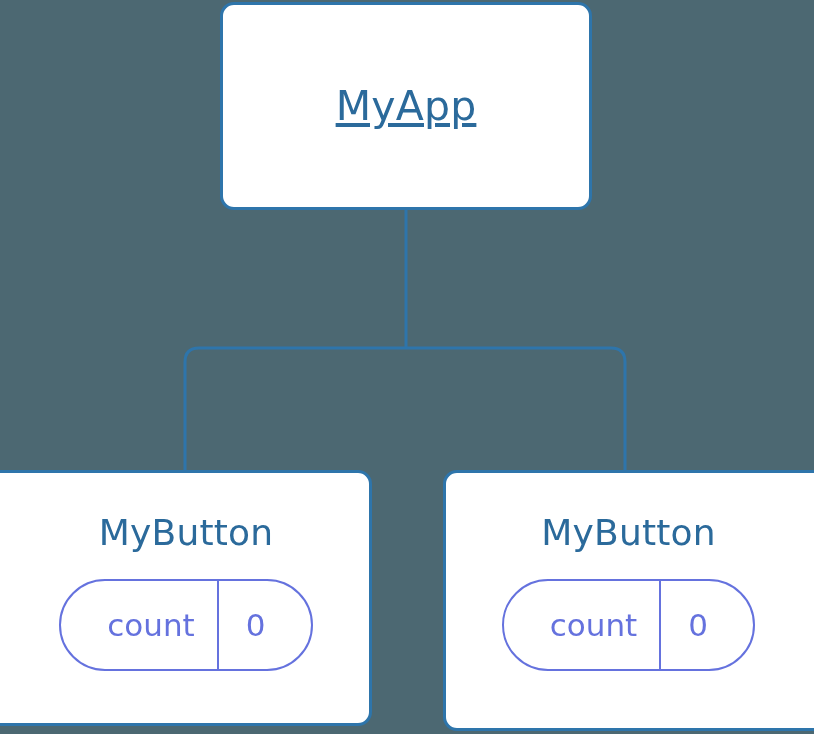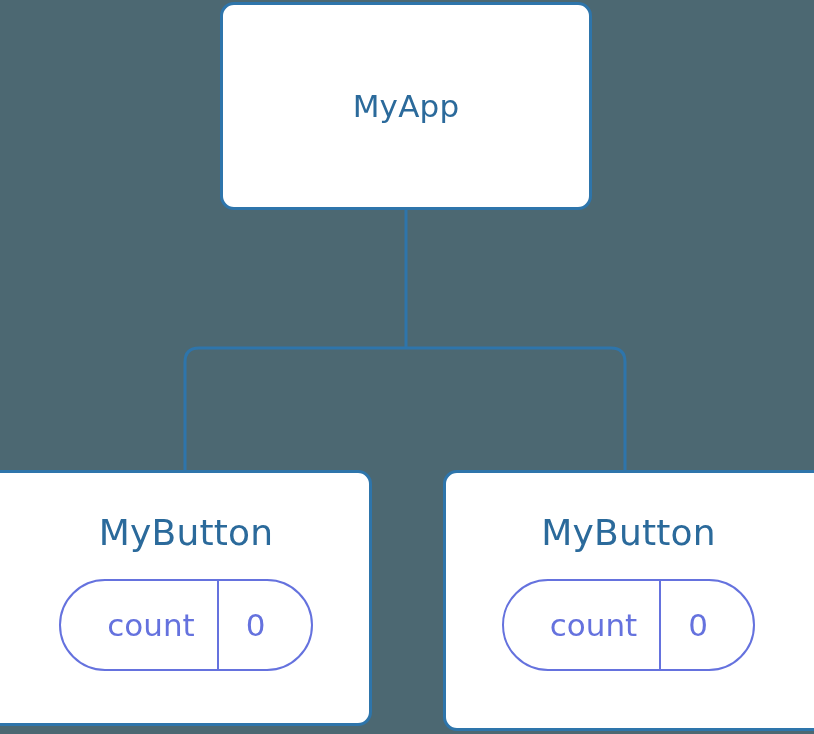--- a/index.html
+++ b/index.html
@@ -74,21 +74,22 @@
 
   .node-title {
     color: #2b6a9b;
     font-size: 36px;
     line-height: 1;
     letter-spacing: 0.2px;
     white-space: nowrap;
   }
 
   .node-root .node-title {
-    font-size: 31px;
+    font-size: 41px;
+    text-decoration: underline;
   }
 
   
   .pill {
     margin-top: 28px;
     display: flex;
     align-items: stretch;
     border: 2px solid #6572de;
     border-radius: 999px;
     background: #ffffff;

